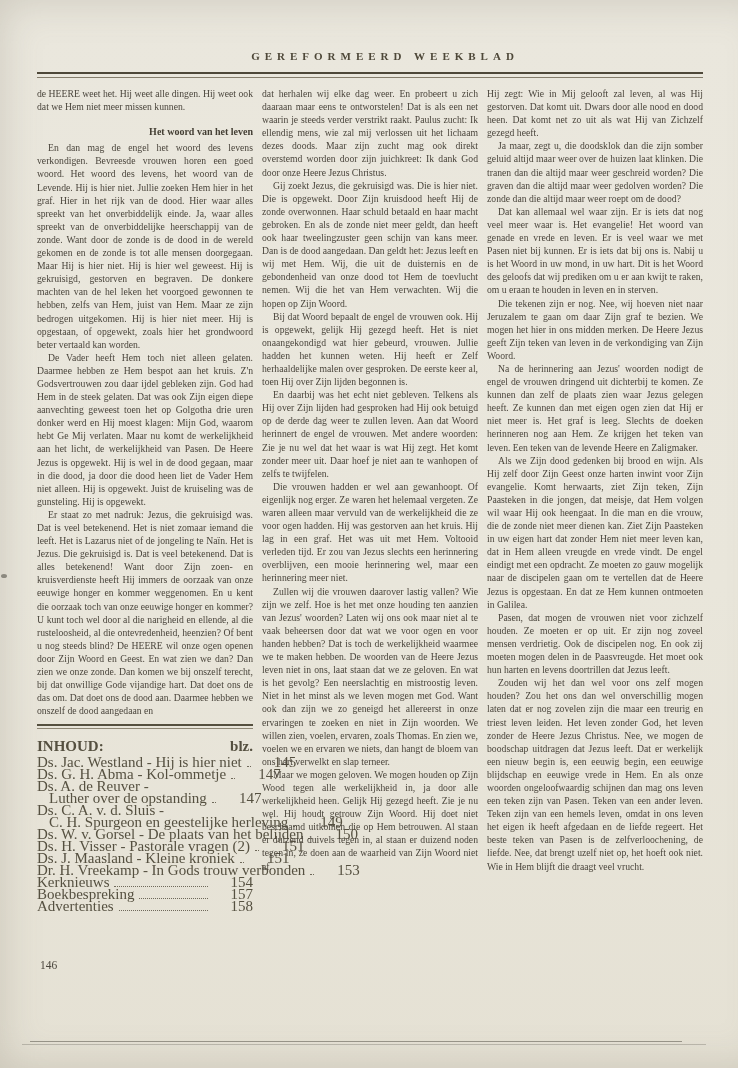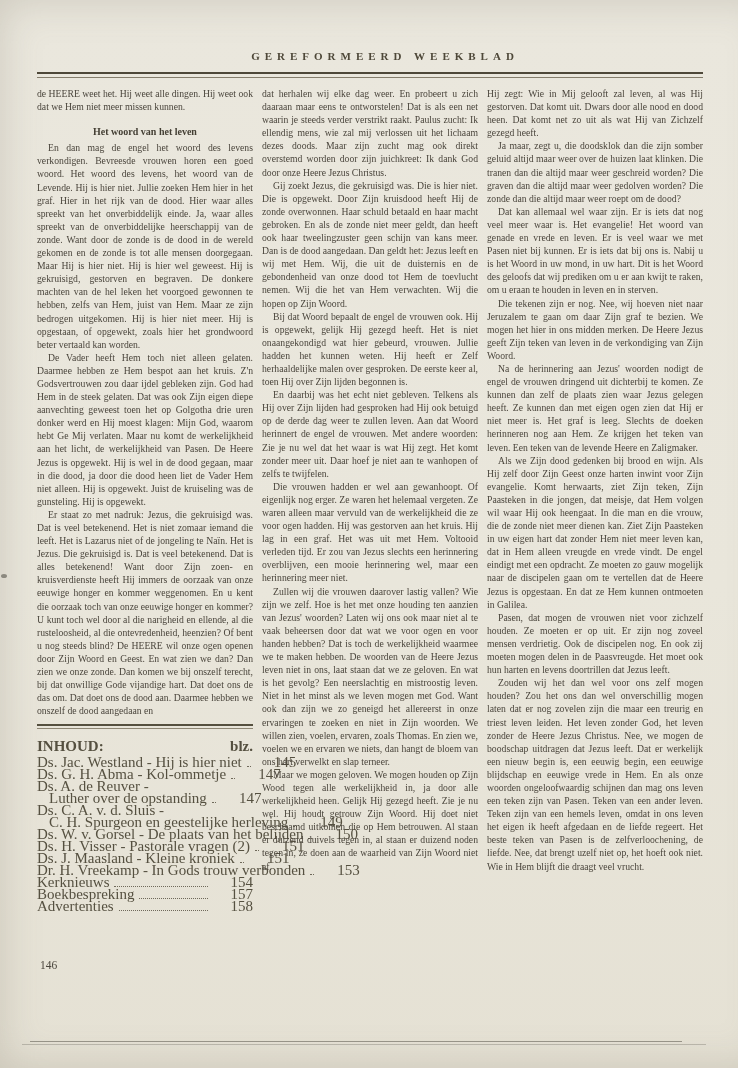--- a/index.html
+++ b/index.html
@@ -42,21 +42,21 @@
     text-align: justify;
     color: #4a453c;
   }
   .col p { margin: 0; text-indent: 11px; }
   .col p.cont { text-indent: 0; font-family: Liberation Serif, serif; }
   .section-heading {
     font-size: 10px;
     font-weight: bold;
     margin: 12px 0 3px 0;
     color: #433e33;
-    text-align: center;
+    text-align: right;
   }
   .toc-divider {
     margin: 7px 0 12px 0;
     height: 2px;
     border-top: 2px solid #55503f;
     border-bottom: 1px solid #8d8674;
   }
   .toc { font-size: 15px; line-height: 11.2px; color: #555040; text-align: left; }
   .toc-header {
     display: flex; justify-content: space-between;

